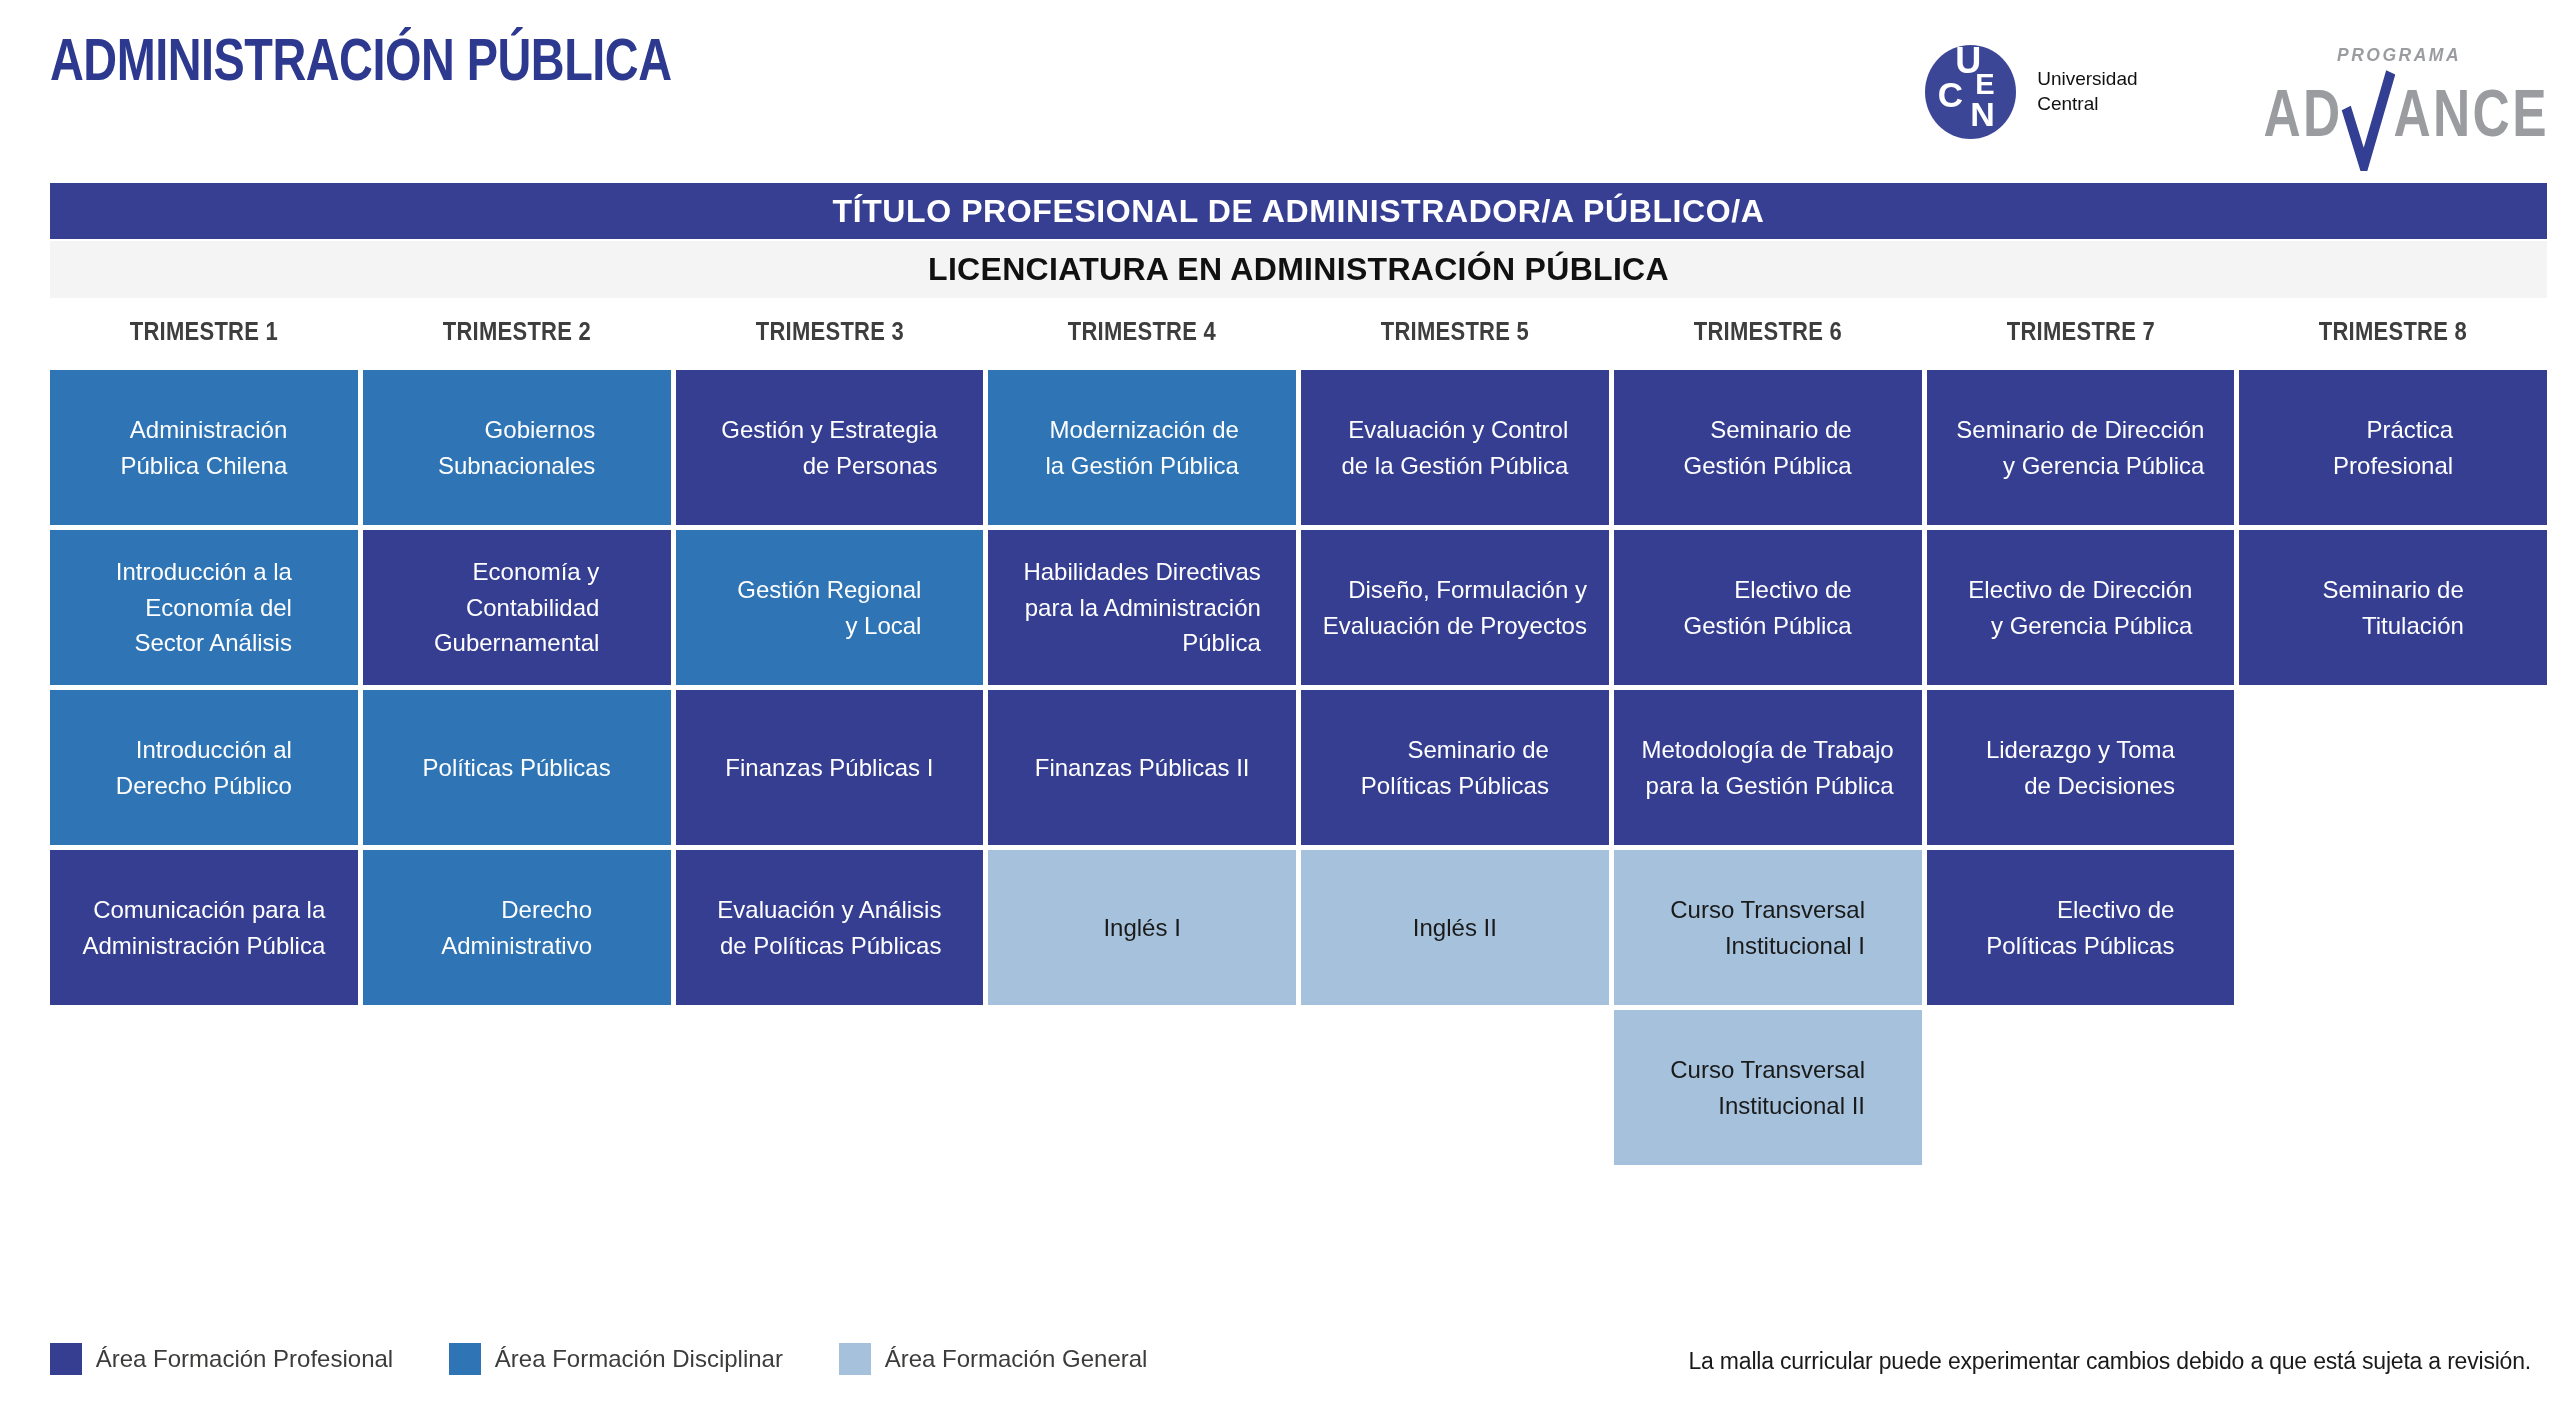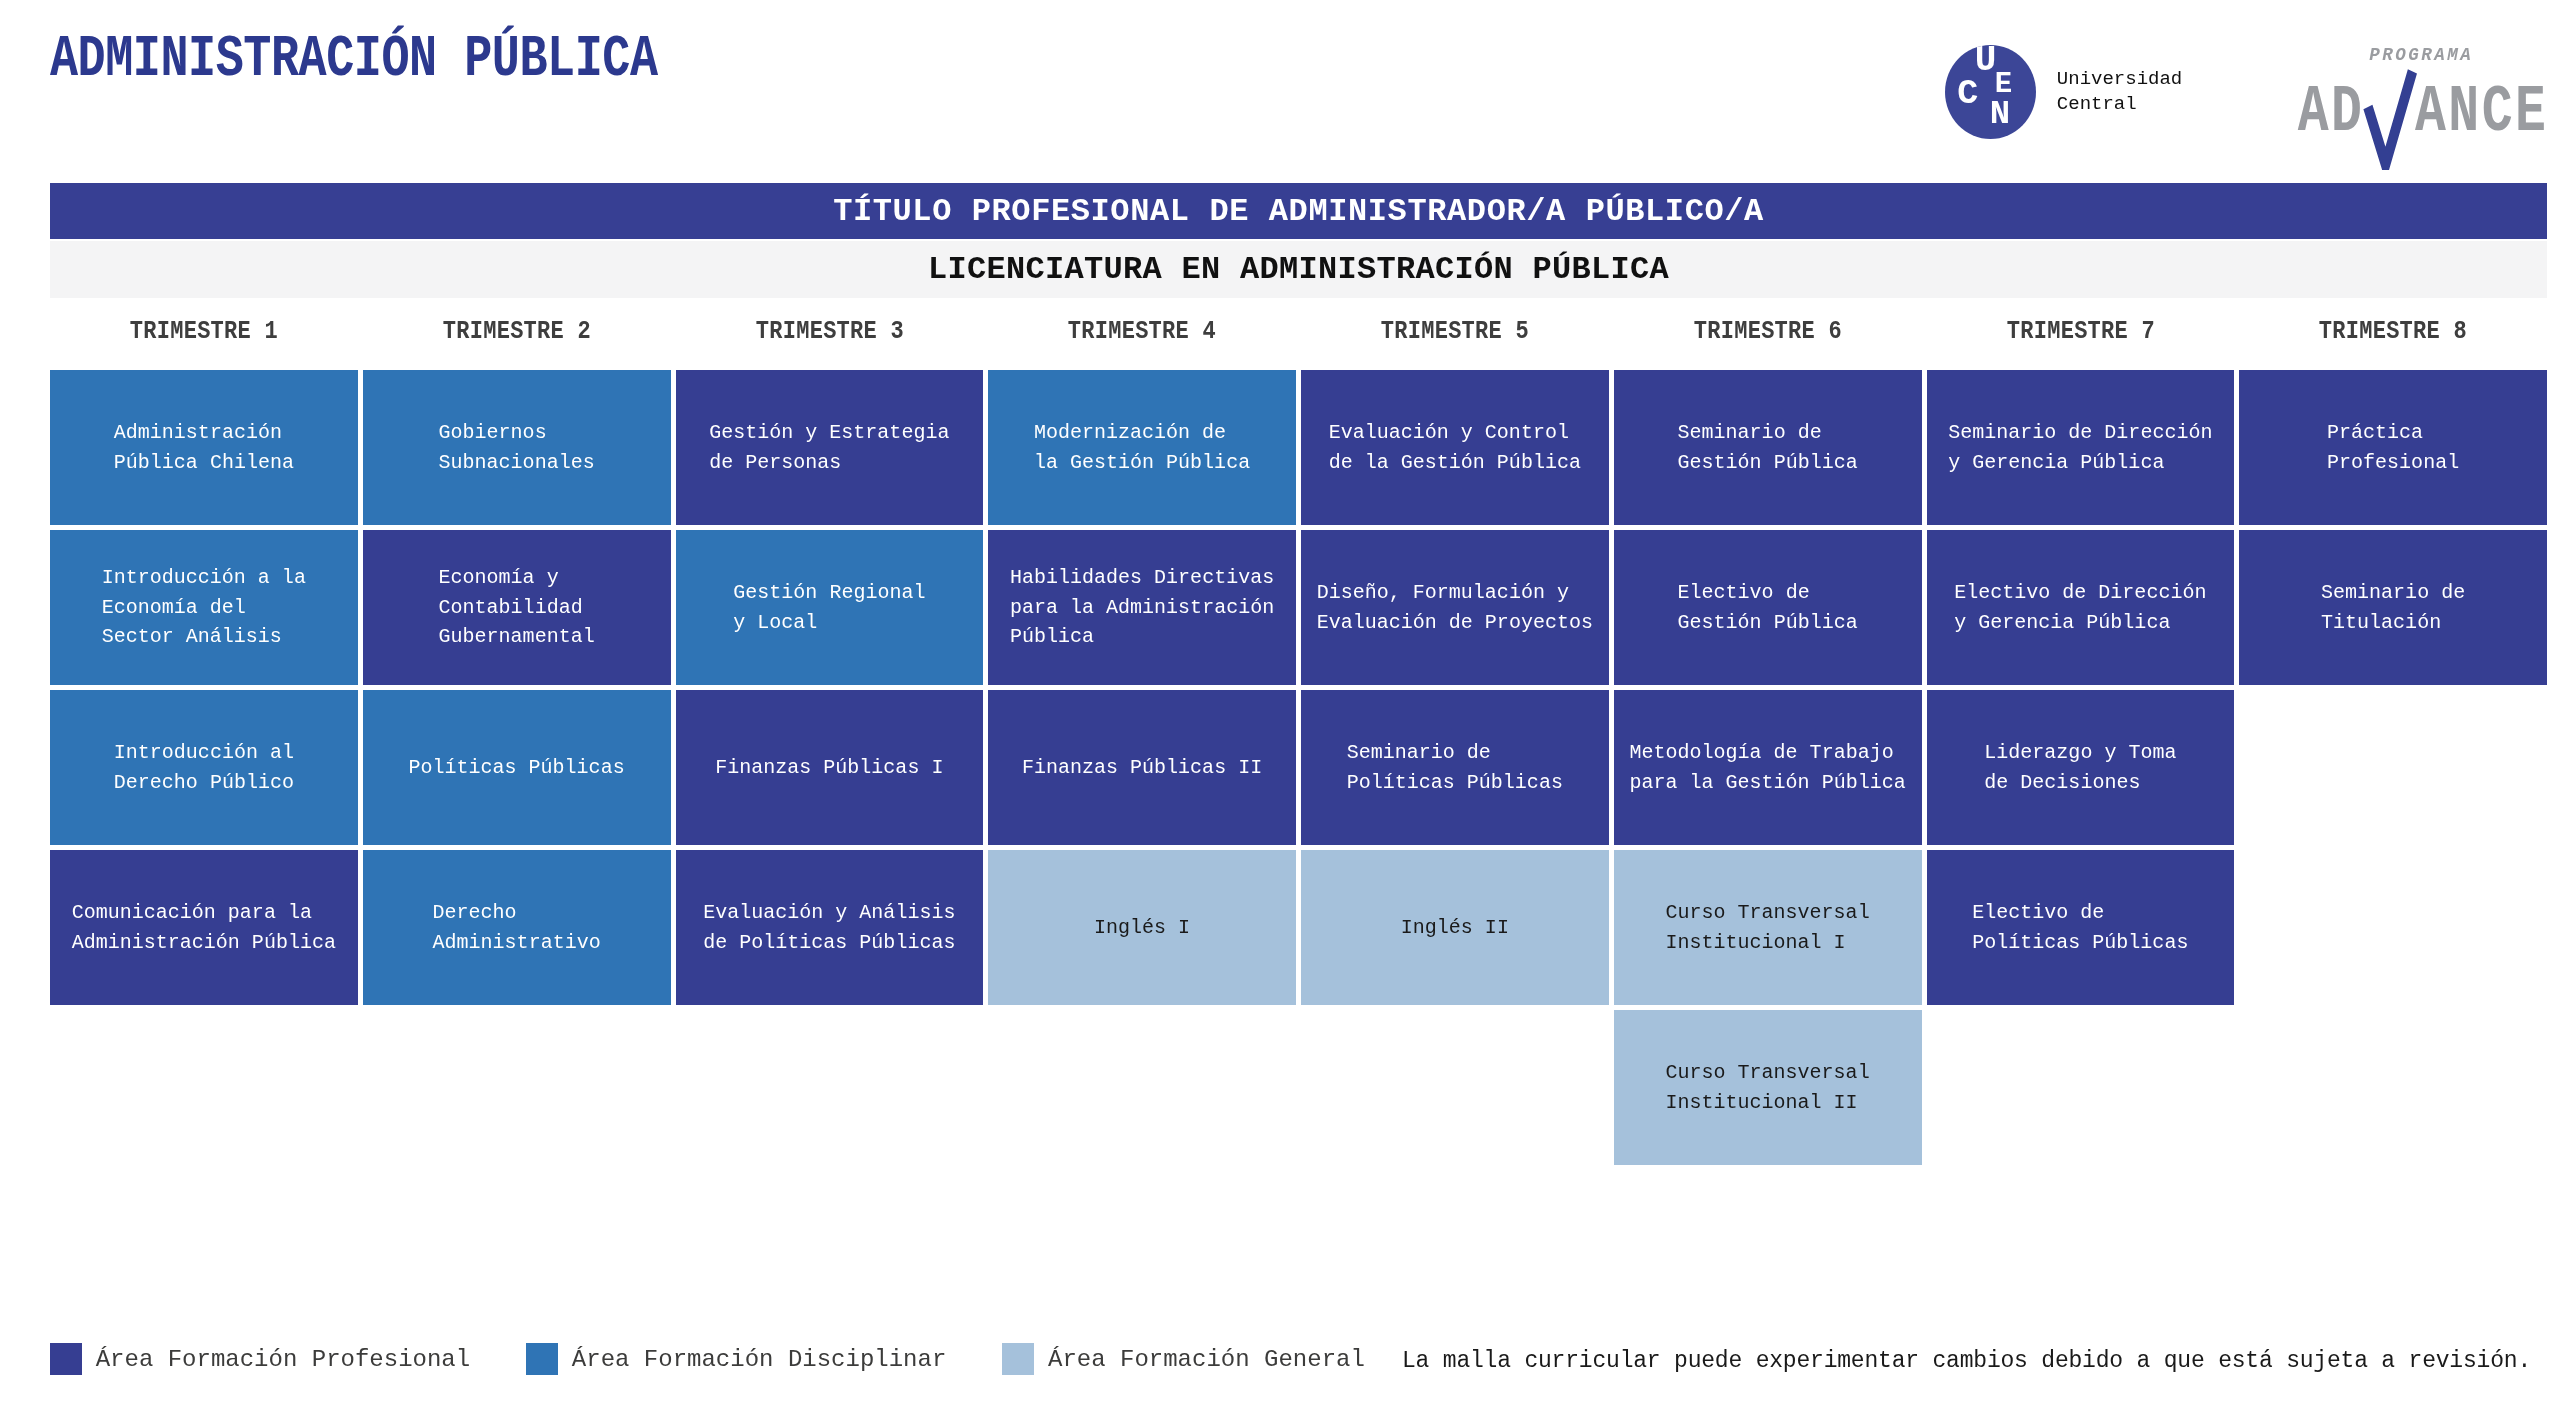--- a/index.html
+++ b/index.html
@@ -1,17 +1,17 @@
 <!DOCTYPE html>
 <html lang="es" style="--color-title: #2C398E; --color-banner_bg: #373F93; --color-banner_text: #FFFFFF; --color-subtitle_bg: #F4F4F5; --color-subtitle_text: #111111; --color-header_text: #3E3E3E; --color-cell_text_light: #FFFFFF; --color-cell_text_dark: #1A1A1A; --color-legend_text: #3C3C3B; --color-footnote_text: #1A1A1A; --color-ucen_blue: #3C4697; --color-advance_gray: #9A9CA0; --color-advance_check: #333F92; --area-profesional: #363E92; --area-disciplinar: #2F74B5; --area-general: #A5C1DB;font-size:10px"><head>
 <meta charset="utf-8">
 <style>
   html,body{margin:0;padding:0;background:#ffffff;}
   .page{position:relative;width:2576px;height:1405px;background:#ffffff;overflow:hidden;
-        font-family:Liberation Mono, monospace;}
+        font-family:Liberation Sans, sans-serif;}
 
   
   .title{position:absolute;left:50px;top:25px;margin:0;font-size:60px;font-weight:700;
          color:var(--color-title);letter-spacing:-0.6px;white-space:nowrap;
          transform:scaleX(0.78);transform-origin:left top;}
   .logo-row{position:absolute;top:45px;right:27.5px;display:flex;align-items:flex-start;gap:45px;}
   .ucen{display:flex;align-items:center;gap:21px;}
   .ucen-mark{position:relative;width:91px;height:94px;border-radius:50%;
              background:var(--color-ucen_blue);overflow:hidden;flex:0 0 auto;}
   .ucen-mark span{position:absolute;color:#fff;font-weight:700;line-height:1;}
@@ -40,22 +40,22 @@
 
   
   .theader{position:absolute;left:50px;top:317px;width:2497px;
            display:grid;grid-template-columns:repeat(8,1fr);gap:5px;}
   .theader .th{text-align:center;font-size:25px;font-weight:700;color:var(--color-header_text);
                letter-spacing:0.3px;transform:scaleX(0.88);transform-origin:center;}
 
   
   .grid{position:absolute;left:50px;top:370px;width:2497px;
         display:grid;grid-template-columns:repeat(8,1fr);grid-auto-rows:155px;gap:5px;}
-  .cell{display:flex;align-items:center;justify-content:center;text-align:left;
-        font-size:20px;line-height:1.48;color:var(--color-cell_text_light);
+  .cell{display:flex;align-items:center;justify-content:center;text-align:right;
+        font-size:24px;line-height:1.48;color:var(--color-cell_text_light);
         white-space:pre-line;padding:0 10px;box-sizing:border-box;}
   .cell.profesional{background:var(--area-profesional);}
   .cell.disciplinar{background:var(--area-disciplinar);}
   .cell.general{background:var(--area-general);color:var(--color-cell_text_dark);}
   .cell.empty{background:transparent;}
 
   
   .legend{position:absolute;left:50px;top:1343px;display:flex;align-items:flex-start;gap:56px;}
   .legend-item{display:flex;align-items:center;gap:13.7px;}
   .swatch{width:32px;height:32px;flex:0 0 auto;}

